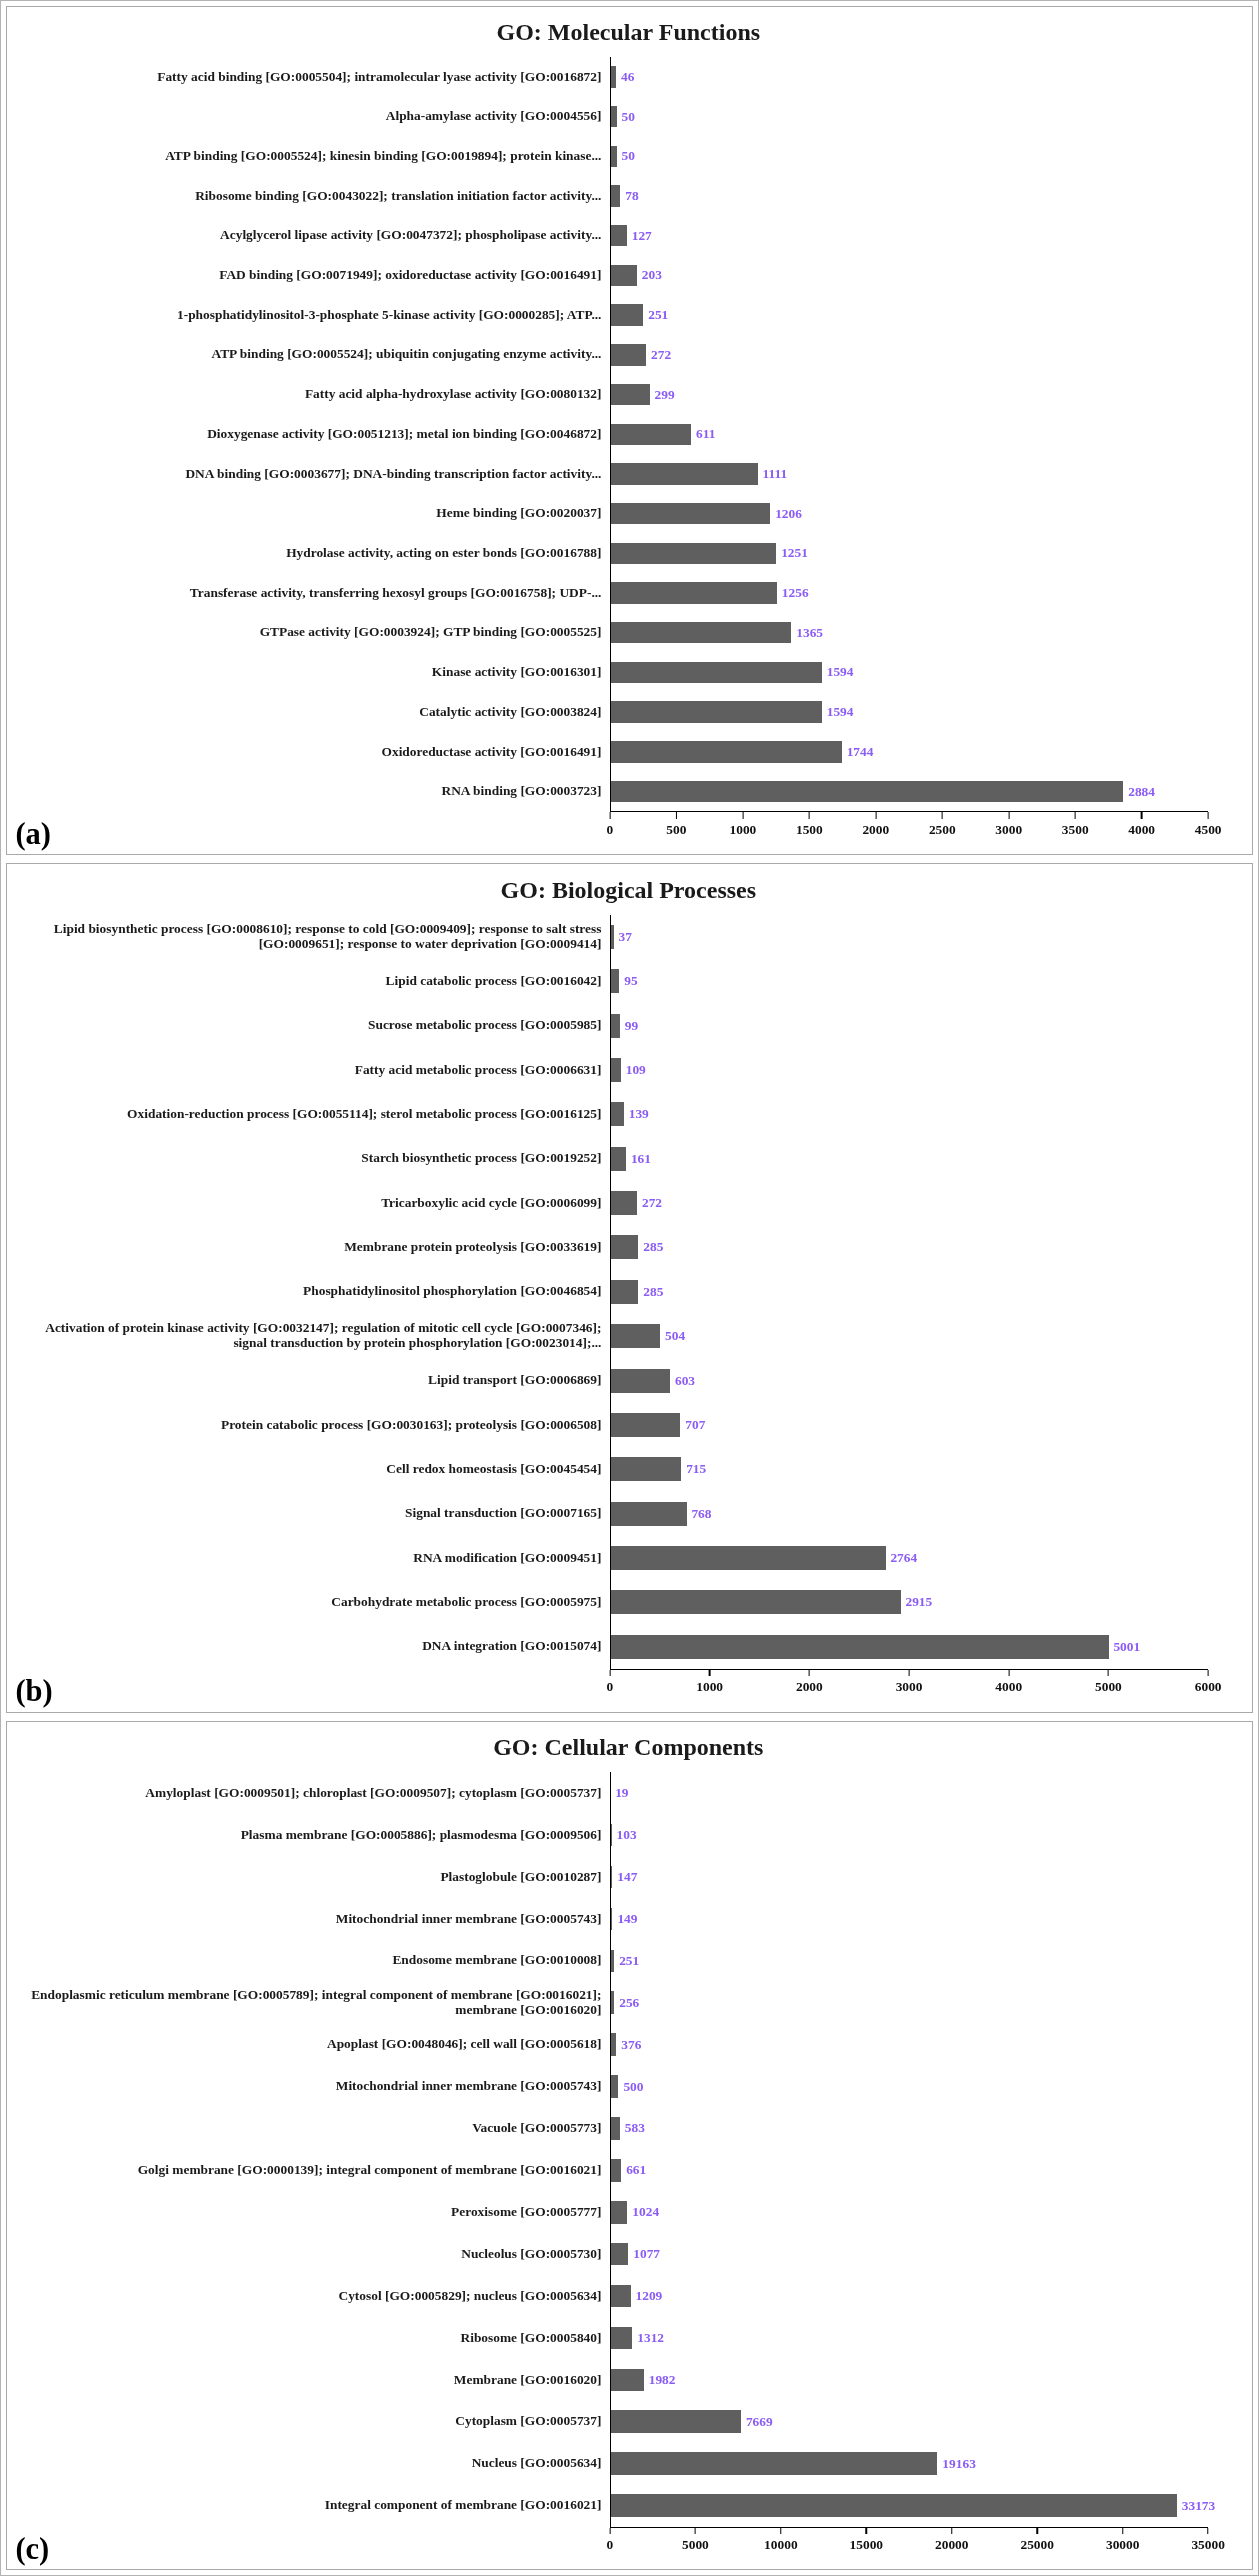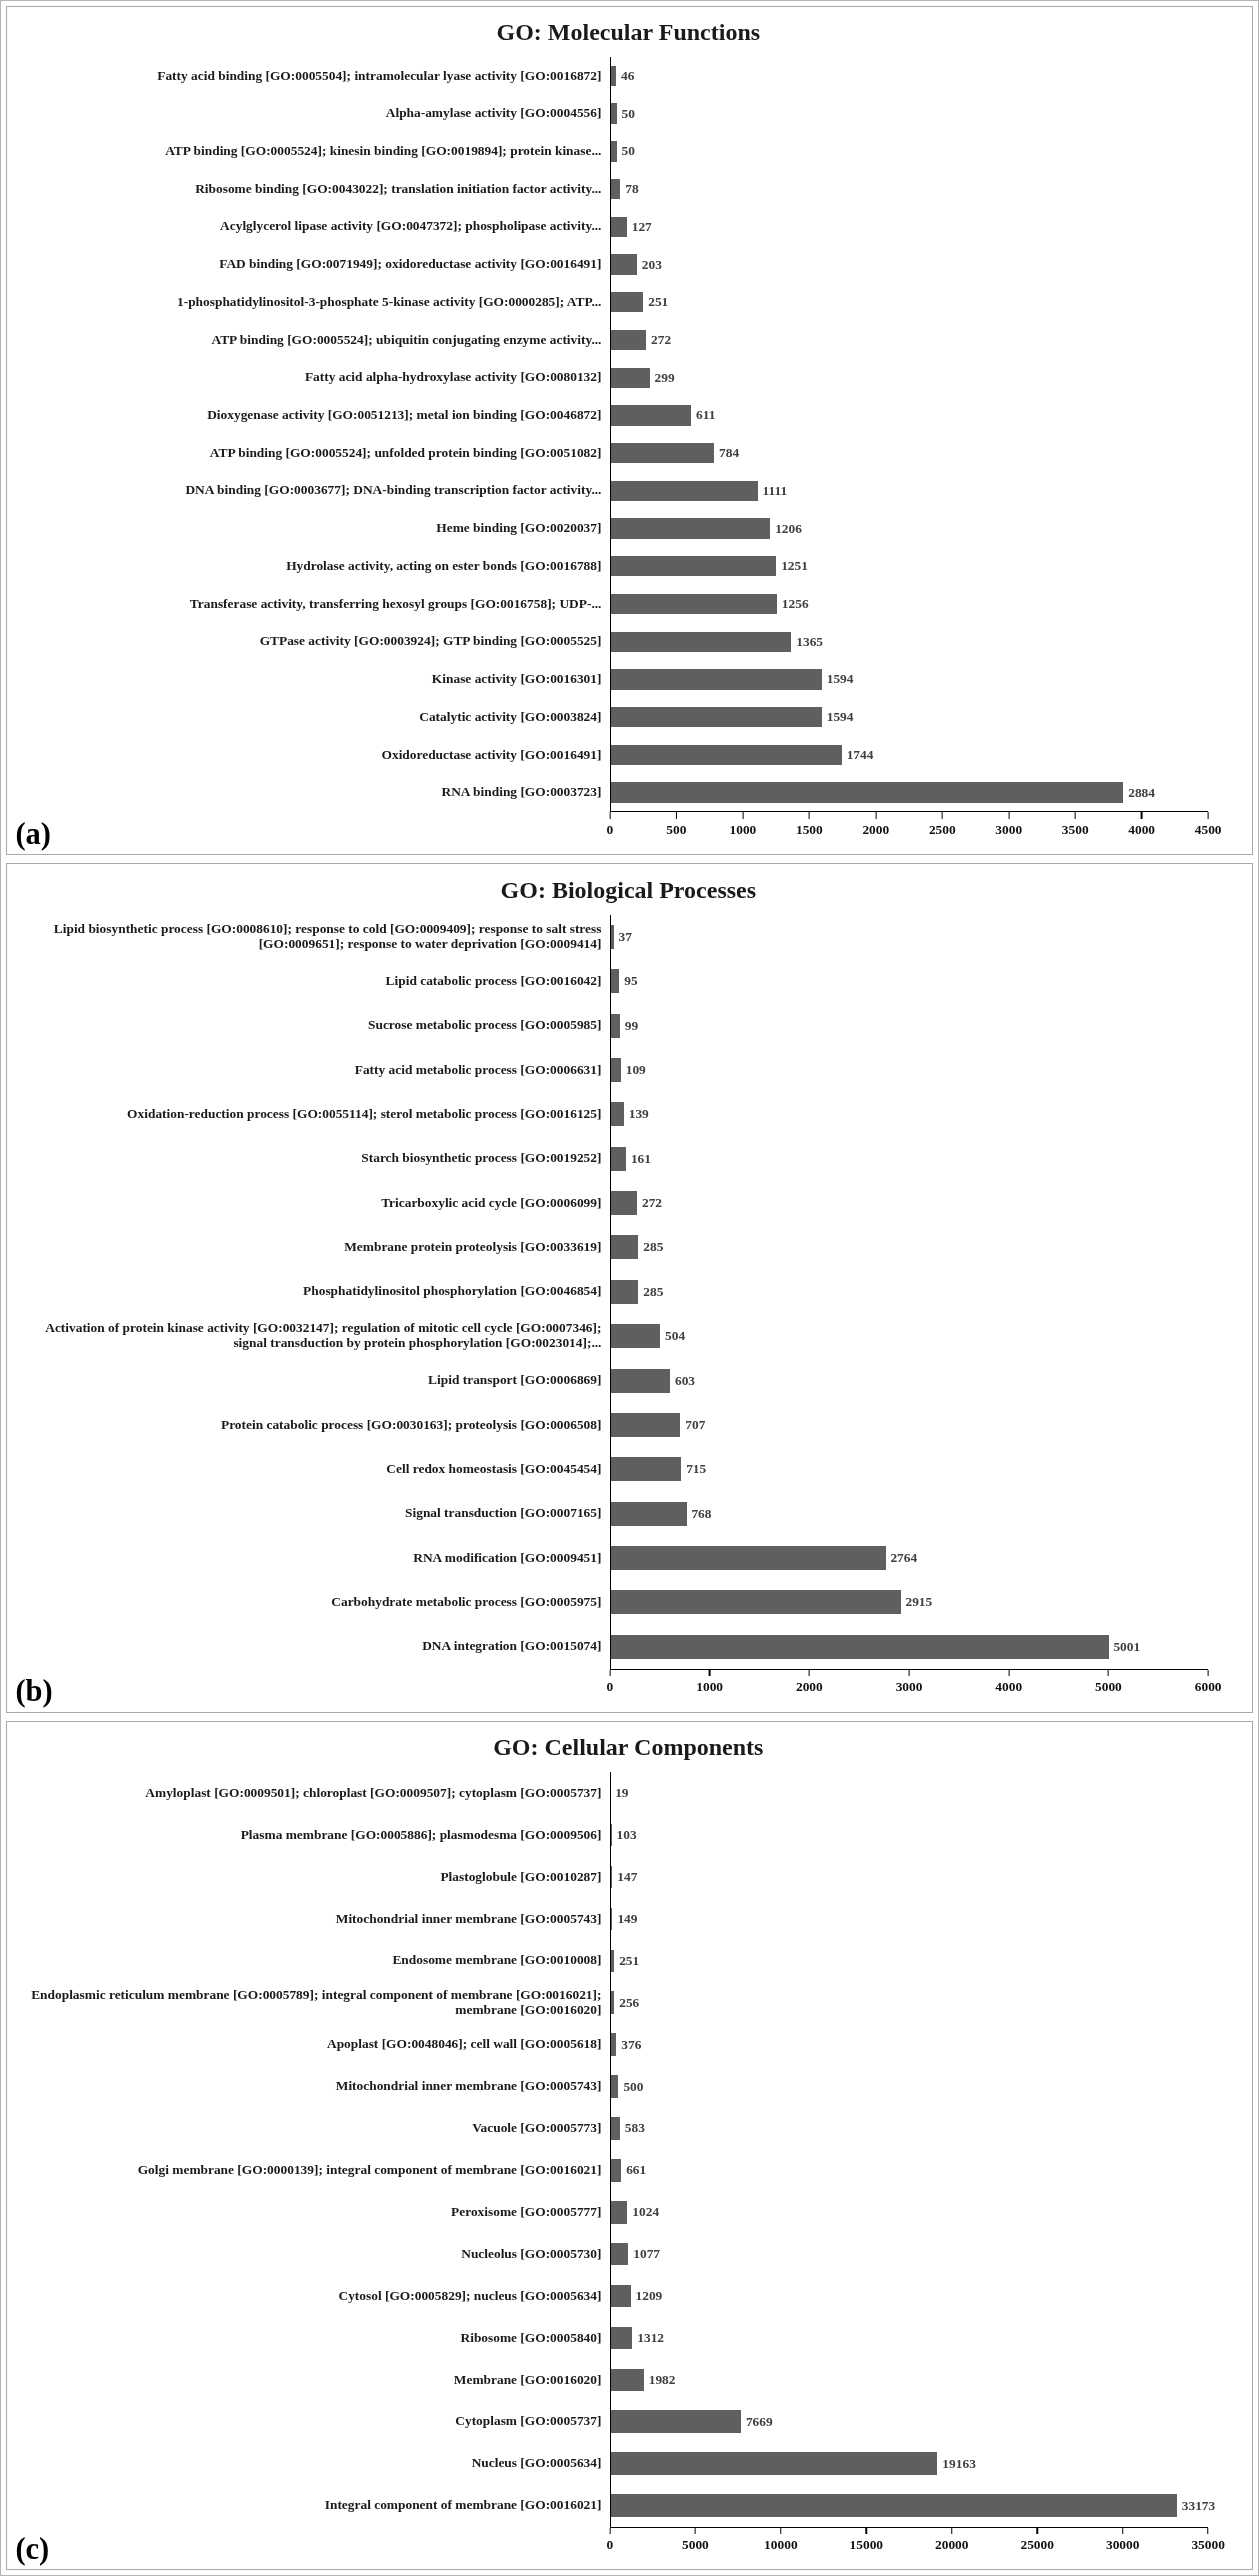--- a/index.html
+++ b/index.html
@@ -84,21 +84,21 @@
   }
   .bar {
     height: 54%;
     background: #5f5f5f;
     flex: 0 0 auto;
   }
   .bar-value {
     margin-left: 4.9px;
     font-size: 13.4px;
     font-weight: bold;
-    color: #404040;
+    color: #8b5cf6;
     white-space: nowrap;
   }
   .axis {
     flex: 0 0 34px;
     margin-left: 48.5%;
     margin-right: 2.6%;
     border-top: 1.2px solid #000;
     position: relative;
   }
   .tick {
@@ -204,27 +204,20 @@
             </div>
           </div>
           <div class="row">
             <div class="row-label">Dioxygenase activity [GO:0051213]; metal ion binding [GO:0046872]</div>
             <div class="row-plot">
               <div class="bar" style="width: 13.5778%; background: rgb(95, 95, 95);"></div>
               <div class="bar-value">611</div>
             </div>
           </div>
           <div class="row">
-            <div class="row-label">ATP binding [GO:0005524]; unfolded protein binding [GO:0051082]</div>
-            <div class="row-plot">
-              <div class="bar" style="width: 17.4222%; background: rgb(95, 95, 95);"></div>
-              <div class="bar-value">784</div>
-            </div>
-          </div>
-          <div class="row">
             <div class="row-label">DNA binding [GO:0003677]; DNA-binding transcription factor activity...</div>
             <div class="row-plot">
               <div class="bar" style="width: 24.6889%; background: rgb(95, 95, 95);"></div>
               <div class="bar-value">1111</div>
             </div>
           </div>
           <div class="row">
             <div class="row-label">Heme binding [GO:0020037]</div>
             <div class="row-plot">
               <div class="bar" style="width: 26.8%; background: rgb(95, 95, 95);"></div>

